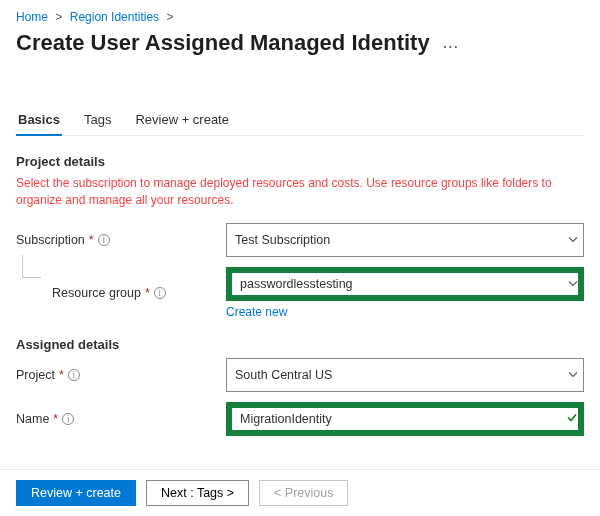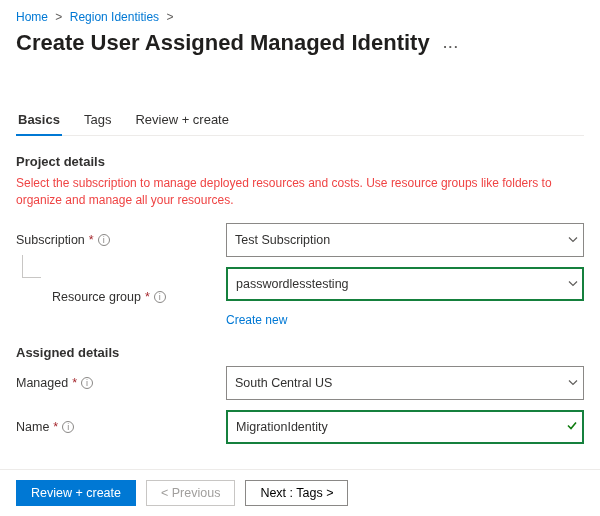--- a/index.html
+++ b/index.html
@@ -118,41 +118,41 @@
       width: 100%;
       height: 34px;
       padding: 0 24px 0 8px;
       border: 1px solid #8a8886;
       background: #fff;
       font-size: 12.5px;
       appearance: none;
       color: #323130;
     }
     .select-wrap.highlight select, .text-wrap.highlight input {
-      border: 2px solid #15803d;
+      border: 6px solid #15803d;
     }
     .chevron {
       position: absolute;
       right: 6px; top: 50%;
       transform: translateY(-50%);
       pointer-events: none;
     }
     .check {
       position: absolute;
       right: 6px; top: 50%;
       transform: translateY(-50%);
       color: #107c10;
     }
 
     .link-small {
       font-size: 12px;
       color: #0078d4;
       text-decoration: none;
       display: inline-block;
-      margin-top: 12px;
+      margin-top: 4px;
     }
 
     .footer-bar {
       position: absolute;
       left: 0; right: 0; bottom: 0;
       border-top: 1px solid #edebe9;
       padding: 10px 16px;
       display: flex;
       gap: 10px;
       background: #fff;
@@ -243,21 +243,21 @@
     </div>
     <a href="#" class="link-small">Create new</a>
   </div>
 </div>
 
 
 <div class="section-title">Assigned details</div>
 
 <div class="form-row">
   <div class="label-cell">
-    <span>Managed</span>
+    <span>Project</span>
     <span class="req">*</span>
     <span class="info-icon">i</span>
   </div>
   <div class="input-cell">
     <div class="select-wrap">
       <select>
         <option>South Central US</option>
       </select>
       <span class="chevron">
         <svg width="10" height="10" viewBox="0 0 10 10">
@@ -282,18 +282,18 @@
             <path d="M2 6 L5 9 L10 3" stroke="#107c10" stroke-width="1.6" fill="none"></path>
           </svg>
       </span>
     </div>
   </div>
 </div>
 
 
 <div class="footer-bar">
   <button class="btn primary">Review + create</button>
+  <button class="btn">Next : Tags &gt;</button>
   <button class="btn disabled">&lt; Previous</button>
-  <button class="btn">Next : Tags &gt;</button>
 </div>
 
 
 
 
 </body></html>

